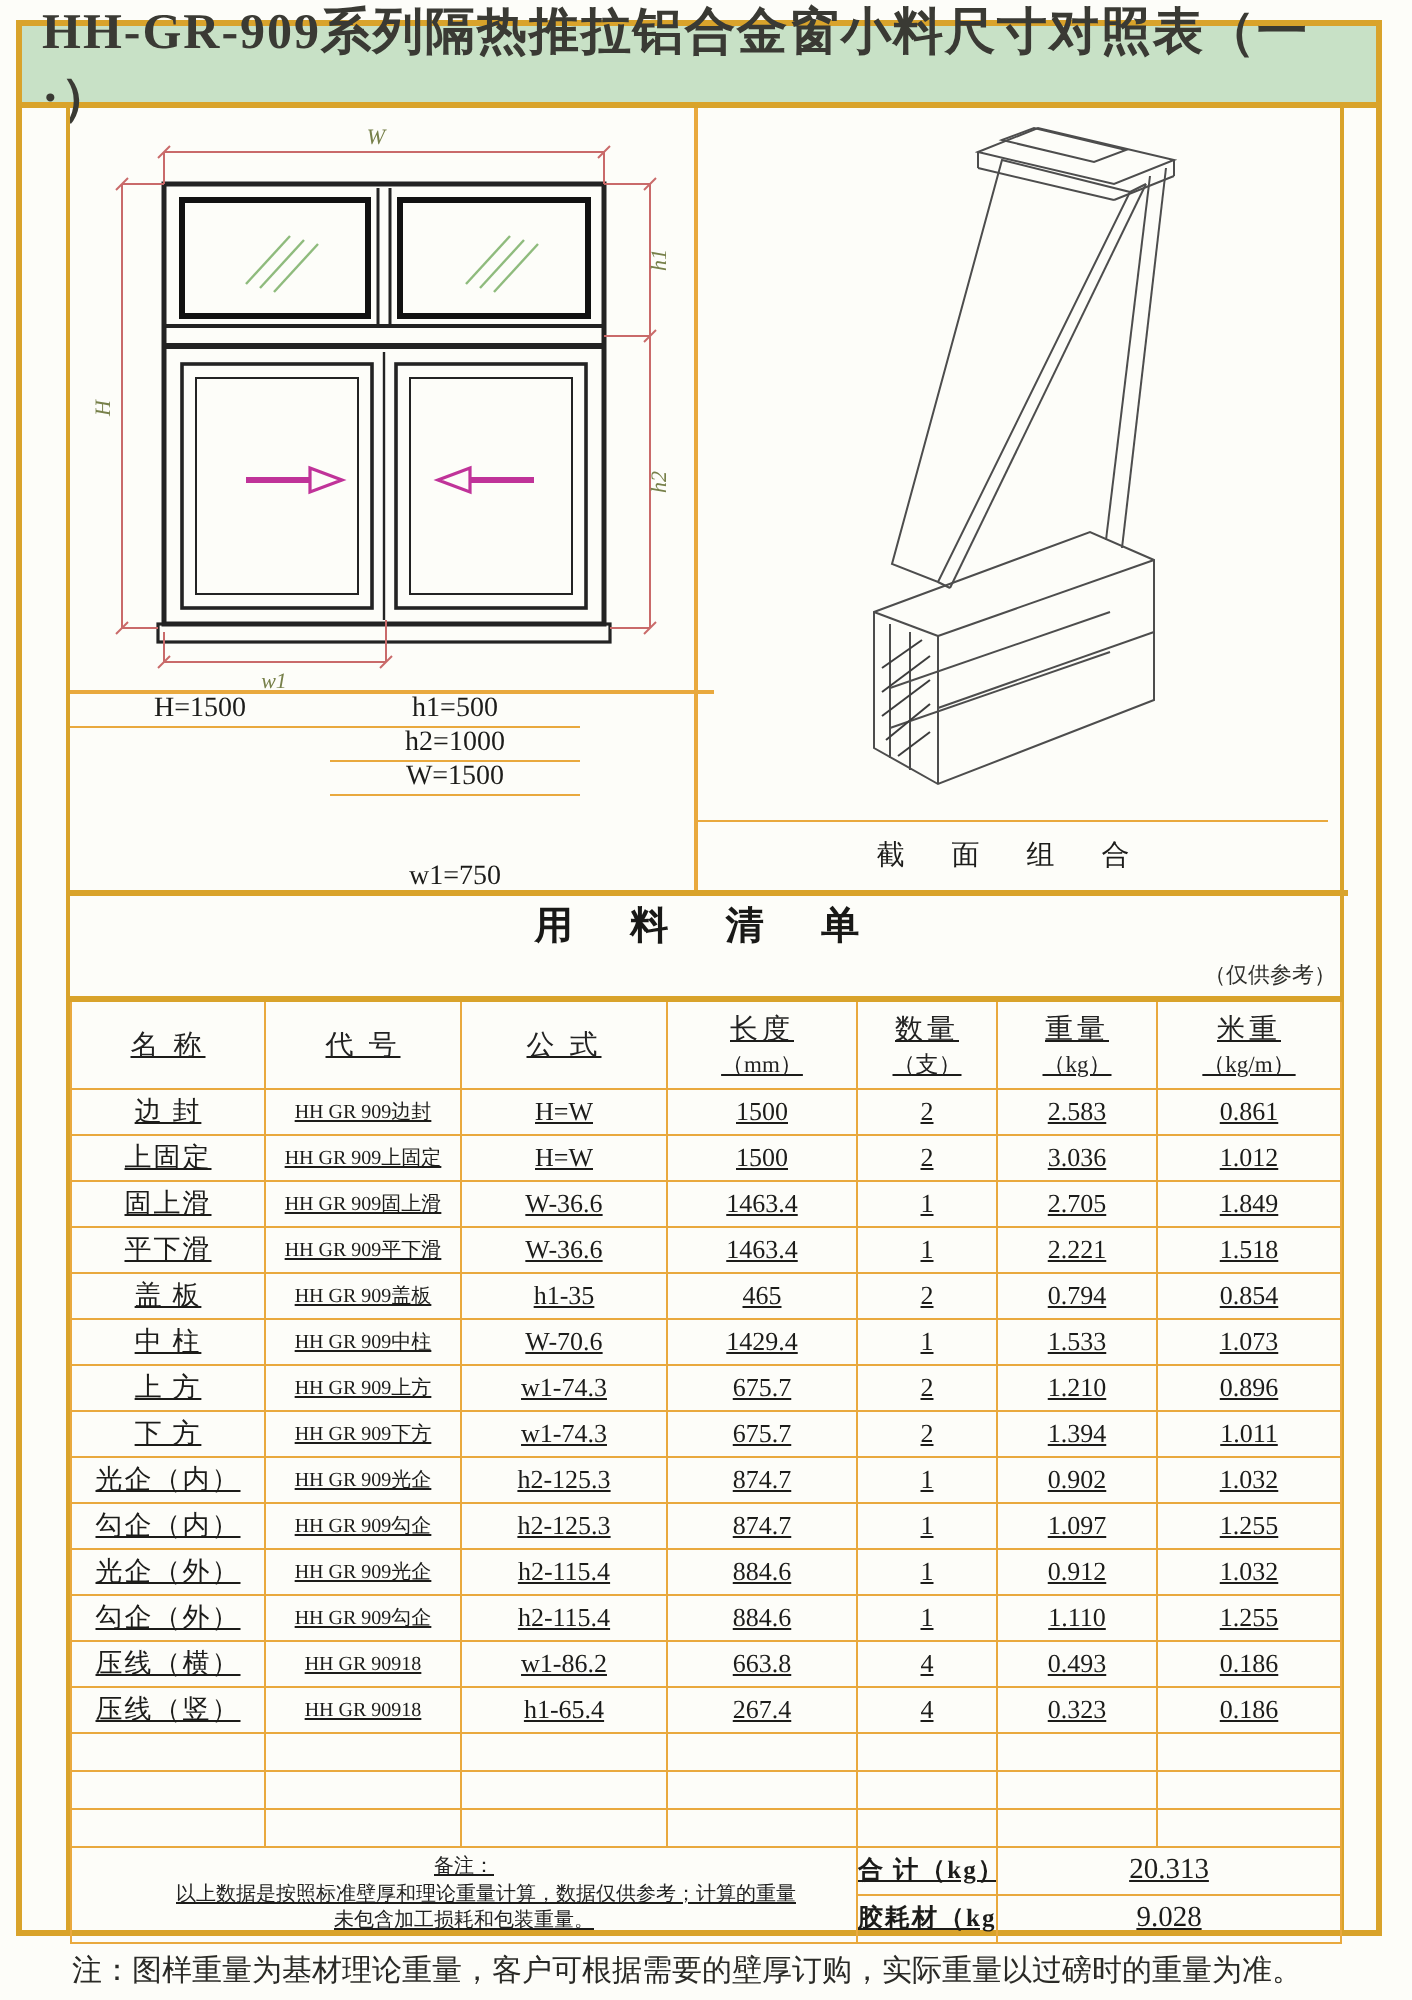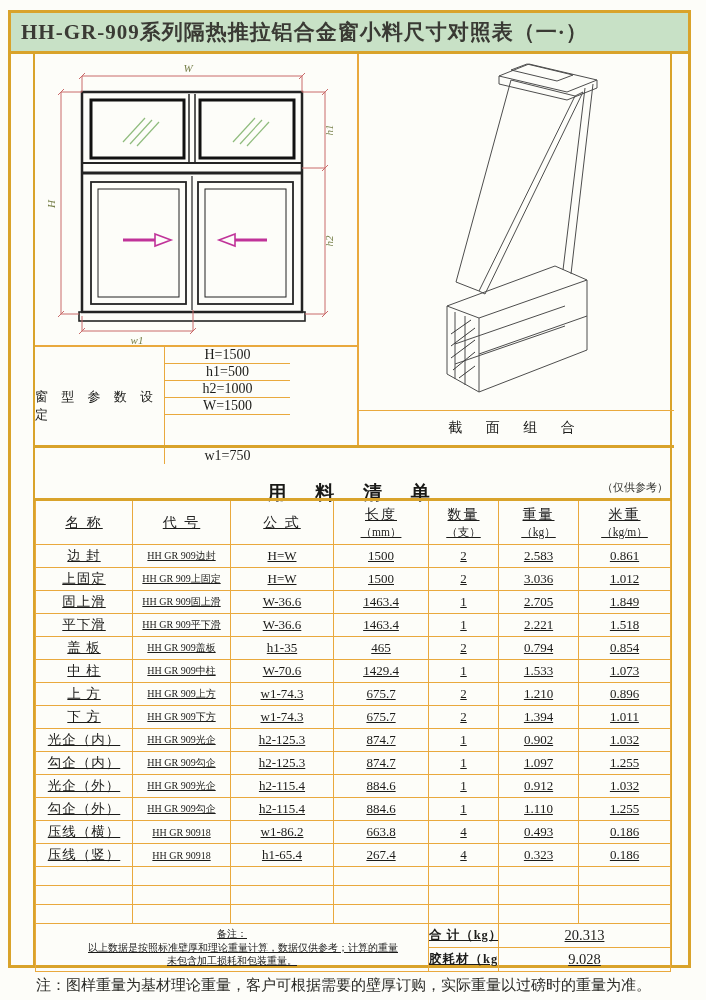--- a/index.html
+++ b/index.html
@@ -3,48 +3,48 @@
 <meta charset="utf-8">
 <style>
   html,body{margin:0;padding:0;}
   .page{position:relative;width:706px;height:1000px;background:#fdfdf9;
         font-family:"Liberation Serif","DejaVu Serif",serif;color:#1c1c1a;overflow:hidden;}
   .frame{position:absolute;left:8px;top:10px;width:683px;height:958px;
          border:3px solid #d9a32b;box-sizing:border-box;}
   .title-band{position:absolute;left:11px;top:13px;width:677px;height:41px;
          background:#c8e1c6;border-bottom:3px solid #d9a32b;box-sizing:border-box;
          display:flex;align-items:center;padding-left:10px;}
-  .title-band h1{margin:0;font-size:21px;font-weight:bold;color:#3a3a34;letter-spacing:1px;}
+  .title-band h1{margin:0;font-size:25px;font-weight:bold;color:#3a3a34;letter-spacing:1px;}
   .content{position:absolute;left:33px;top:54px;width:639px;height:913px;
          border-left:2px solid #d9a32b;border-right:2px solid #d9a32b;box-sizing:border-box;}
   
   .diagram-cell{position:absolute;left:0;top:0;width:322px;height:291px;}
   
   .param-table{position:absolute;left:0;top:291px;width:322px;height:100px;
          border-top:2px solid #e9a93e;box-sizing:border-box;display:grid;
          grid-template-columns:130px 125px 67px;grid-template-rows:repeat(5,1fr);}
   .param-label{grid-row:1/6;display:flex;align-items:center;justify-content:center;
          font-size:13px;letter-spacing:5px;border-right:1px solid #e9a93e;}
   .param-val{display:flex;align-items:center;justify-content:center;
          font-weight:normal;font-size:14px;border-bottom:1px solid #e9a93e;}
   .param-val:last-of-type{border-bottom:none;margin-top:33px;}
   .param-unit{grid-row:1/6;grid-column:3;display:flex;flex-direction:column;align-items:center;
          justify-content:center;font-size:13px;border-left:1px solid #e9a93e;line-height:1.4;}
   
-  .section-cell{position:absolute;left:322px;top:0;width:317px;height:391px;
+  .section-cell{position:absolute;left:312px;top:0;width:317px;height:391px;
          border-left:2px solid #e9a93e;box-sizing:border-box;}
   .iso-wrap{position:absolute;left:0;top:0;width:315px;height:356px;}
   .section-label{position:absolute;left:0;top:356px;width:315px;height:35px;
          border-top:1px solid #e9a93e;display:flex;align-items:center;justify-content:center;
          font-size:14px;letter-spacing:10px;box-sizing:border-box;}
   
   .bom-band{position:absolute;left:0;top:391px;width:639px;height:53px;
          border-top:3px solid #d9a32b;box-sizing:border-box;}
-  .bom-title{margin:12px;text-align:center;font-size:19px;font-weight:bold;letter-spacing:12px;
-         padding-top:20px;color:#191917;}
+  .bom-title{margin:0;text-align:center;font-size:19px;font-weight:bold;letter-spacing:12px;
+         padding-top:2px;color:#191917;}
   .bom-note{position:absolute;right:6px;bottom:3px;font-size:11px;color:#30302c;}
   
   .bom-table-wrap{position:absolute;left:0;top:444px;width:635px;height:521px;text-decoration:underline;}
   table.bom{width:635px;height:469px;border-collapse:collapse;table-layout:fixed;
          border-top:3px solid #d9a32b;}
   table.bom th,table.bom td{border:1px solid #e9a93e;padding:0;overflow:hidden;
          white-space:nowrap;text-align:center;vertical-align:middle;}
   tr.hdr{height:45px;}
   tr.hdr th{font-weight:normal;font-size:14px;letter-spacing:2px;color:#222;}
   tr.hdr .unit{font-size:11.5px;letter-spacing:0;margin-top:1px;}
@@ -145,21 +145,20 @@
           <text x="153" y="18" text-anchor="middle">W</text>
           <text x="20" y="150" text-anchor="middle" transform="rotate(-90 20 150)">H</text>
           <text x="298" y="76" text-anchor="middle" transform="rotate(-90 298 76)">h1</text>
           <text x="298" y="187" text-anchor="middle" transform="rotate(-90 298 187)">h2</text>
           <text x="102" y="290" text-anchor="middle">w1</text>
         </g>
       </svg>
     </div>
 
     <div class="param-table">
-      <div class="param-label">窗 型 参 数 设 定</div>
       <div class="param-val">H=1500</div>
       <div class="param-val" style="grid-column:2;">h1=500</div>
       <div class="param-val" style="grid-column:2;">h2=1000</div>
       <div class="param-val" style="grid-column:2;">W=1500</div>
       <div class="param-val" style="grid-column:2;border-bottom:none;">w1=750</div>
     </div>
 
     <div class="section-cell">
       <div class="iso-wrap">
         <svg width="315" height="356" viewBox="0 0 315 356">

